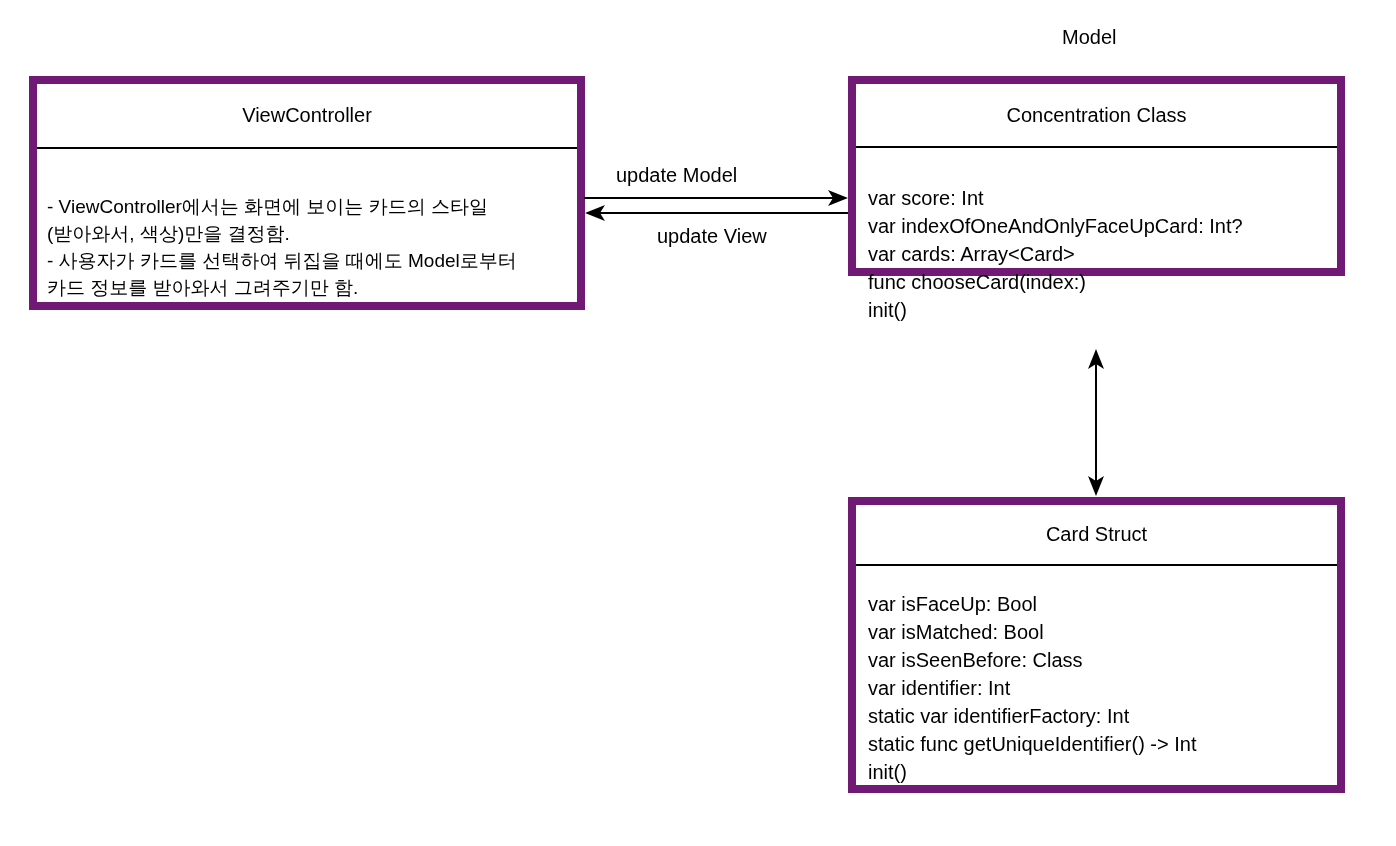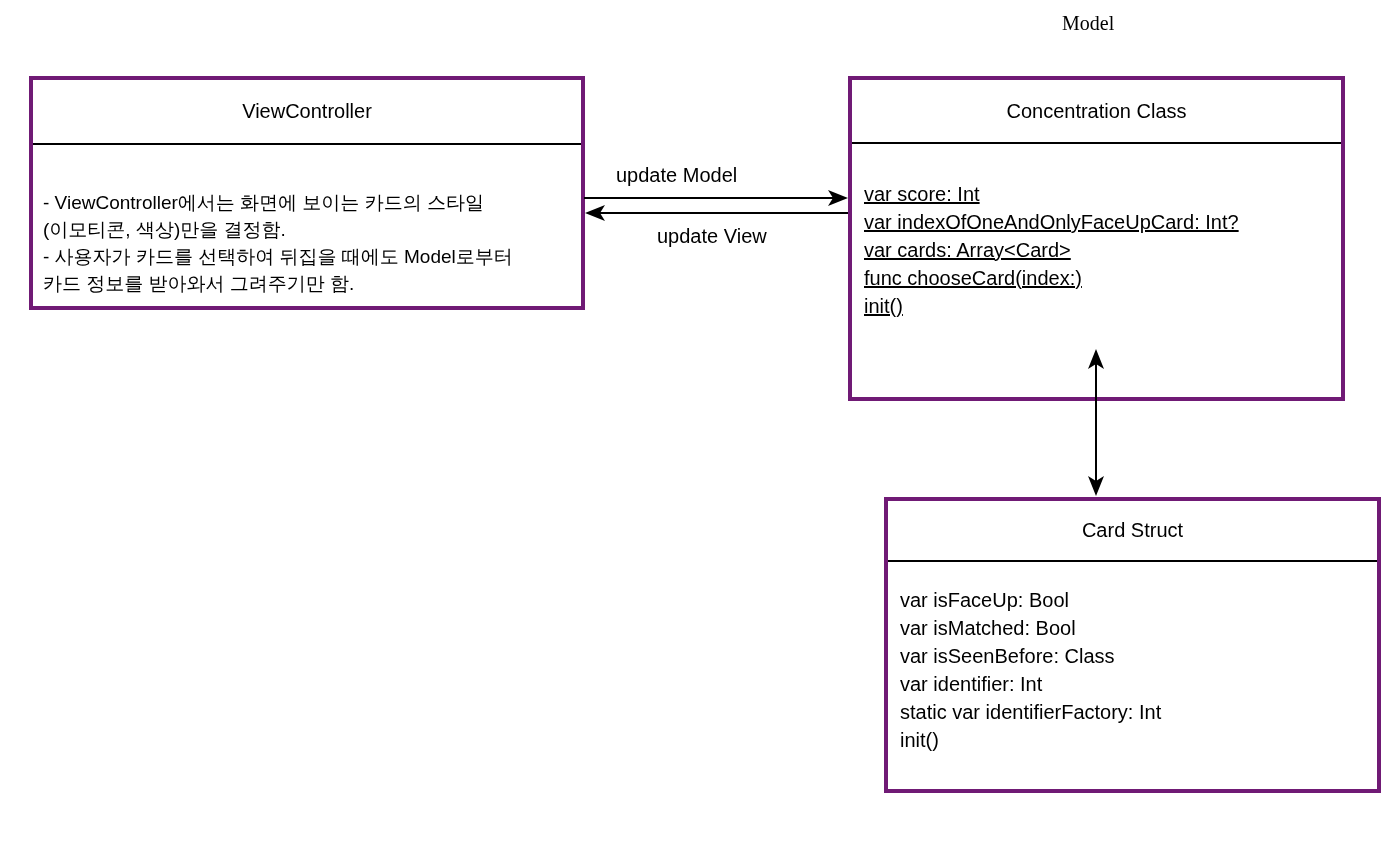--- a/index.html
+++ b/index.html
@@ -11,21 +11,21 @@
     position: relative;
     width: 1396px;
     height: 846px;
     background: #ffffff;
     font-family: "Liberation Sans", "DejaVu Sans", sans-serif;
     color: #000000;
     overflow: hidden;
   }
   .uml-box {
     position: absolute;
-    border: 4px solid #701a75;
+    border: 8px solid #701a75;
     background: #ffffff;
     box-sizing: border-box;
     display: flex;
     flex-direction: column;
   }
   .uml-header {
     border-bottom: 2px solid #000000;
     display: flex;
     align-items: center;
     justify-content: center;
@@ -37,34 +37,34 @@
     flex: 1 1 auto;
     box-sizing: border-box;
     font-size: 20px;
     line-height: 28px;
     white-space: nowrap;
   }
   #vc-box       { left: 29px;  top: 76px;  width: 556px; height: 234px; }
   #vc-box .uml-header { height: 65px; }
   #vc-box .uml-body   { padding: 44px 10px 0 10px; font-size: 19px; line-height: 27px; }
 
-  #concentration-box { left: 848px; top: 76px;  width: 497px; height: 325px; }
+  #concentration-box { left: 848px; top: 76px;  width: 497px; height: 200px; }
   #concentration-box .uml-header { height: 64px; }
-  #concentration-box .uml-body   { padding: 36px 12px 17px 12px; text-decoration: underline; }
+  #concentration-box .uml-body   { padding: 36px 12px 17px 12px; }
 
-  #card-box     { left: 884px; top: 497px; width: 497px; height: 296px; }
+  #card-box     { left: 848px; top: 497px; width: 497px; height: 296px; }
   #card-box .uml-header { height: 61px; }
   #card-box .uml-body   { padding: 24px 12px 12px 12px; }
 
   .group-label {
     position: absolute;
     font-size: 20px;
     white-space: nowrap;
   }
-  #model-label { left: 1062px; top: 12px; font-family: Liberation Serif, serif; }
+  #model-label { left: 1062px; top: 26px; }
 
   .arrow-label {
     position: absolute;
     font-size: 20px;
     white-space: nowrap;
   }
   #update-model-label { left: 616px; top: 164px; }
   #update-view-label  { left: 657px; top: 225px; }
 
   .arrow-layer {
@@ -80,21 +80,21 @@
 <body>
 
 <div class="canvas">
 
   <div class="group-label" id="model-label">Model</div>
 
   <div class="uml-box" id="vc-box">
     <div class="uml-header">ViewController</div>
     <div class="uml-body">
       <div class="member-line">- ViewController에서는 화면에 보이는 카드의 스타일</div>
-      <div class="member-line">(이모티콘, 색상)만을 결정함.</div>
+      <div class="member-line">(받아와서, 색상)만을 결정함.</div>
       <div class="member-line">- 사용자가 카드를 선택하여 뒤집을 때에도 Model로부터</div>
       <div class="member-line">카드 정보를 받아와서 그려주기만 함.</div>
     </div>
   </div>
 
   <div class="uml-box" id="concentration-box">
     <div class="uml-header">Concentration Class</div>
     <div class="uml-body">
       <div class="member-line">var score: Int</div>
       <div class="member-line">var indexOfOneAndOnlyFaceUpCard: Int?</div>
@@ -105,20 +105,21 @@
   </div>
 
   <div class="uml-box" id="card-box">
     <div class="uml-header">Card Struct</div>
     <div class="uml-body">
       <div class="member-line">var isFaceUp: Bool</div>
       <div class="member-line">var isMatched: Bool</div>
       <div class="member-line">var isSeenBefore: Class</div>
       <div class="member-line">var identifier: Int</div>
       <div class="member-line">static var identifierFactory: Int</div>
+      <div class="member-line">static func getUniqueIdentifier() -&gt; Int</div>
       <div class="member-line">init()</div>
     </div>
   </div>
 
   <div class="arrow-label" id="update-model-label">update Model</div>
   <div class="arrow-label" id="update-view-label">update View</div>
 
   <svg class="arrow-layer" width="1396" height="846" viewBox="0 0 1396 846">
     <defs>
       <marker id="arrowhead" markerUnits="userSpaceOnUse" markerWidth="20" markerHeight="16" refX="17" refY="8" orient="auto-start-reverse">

